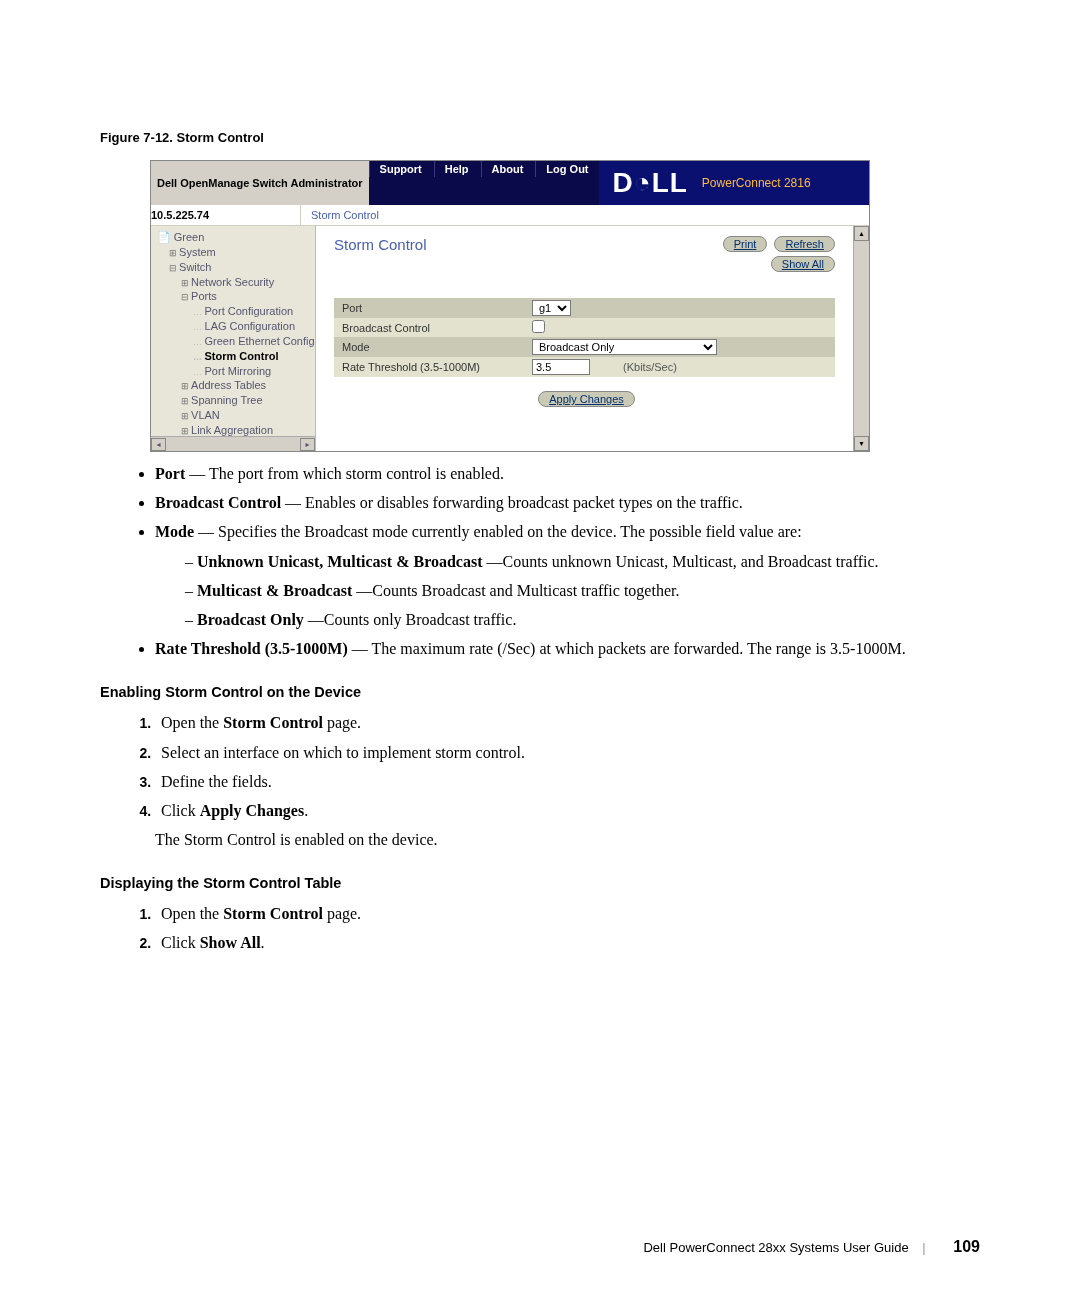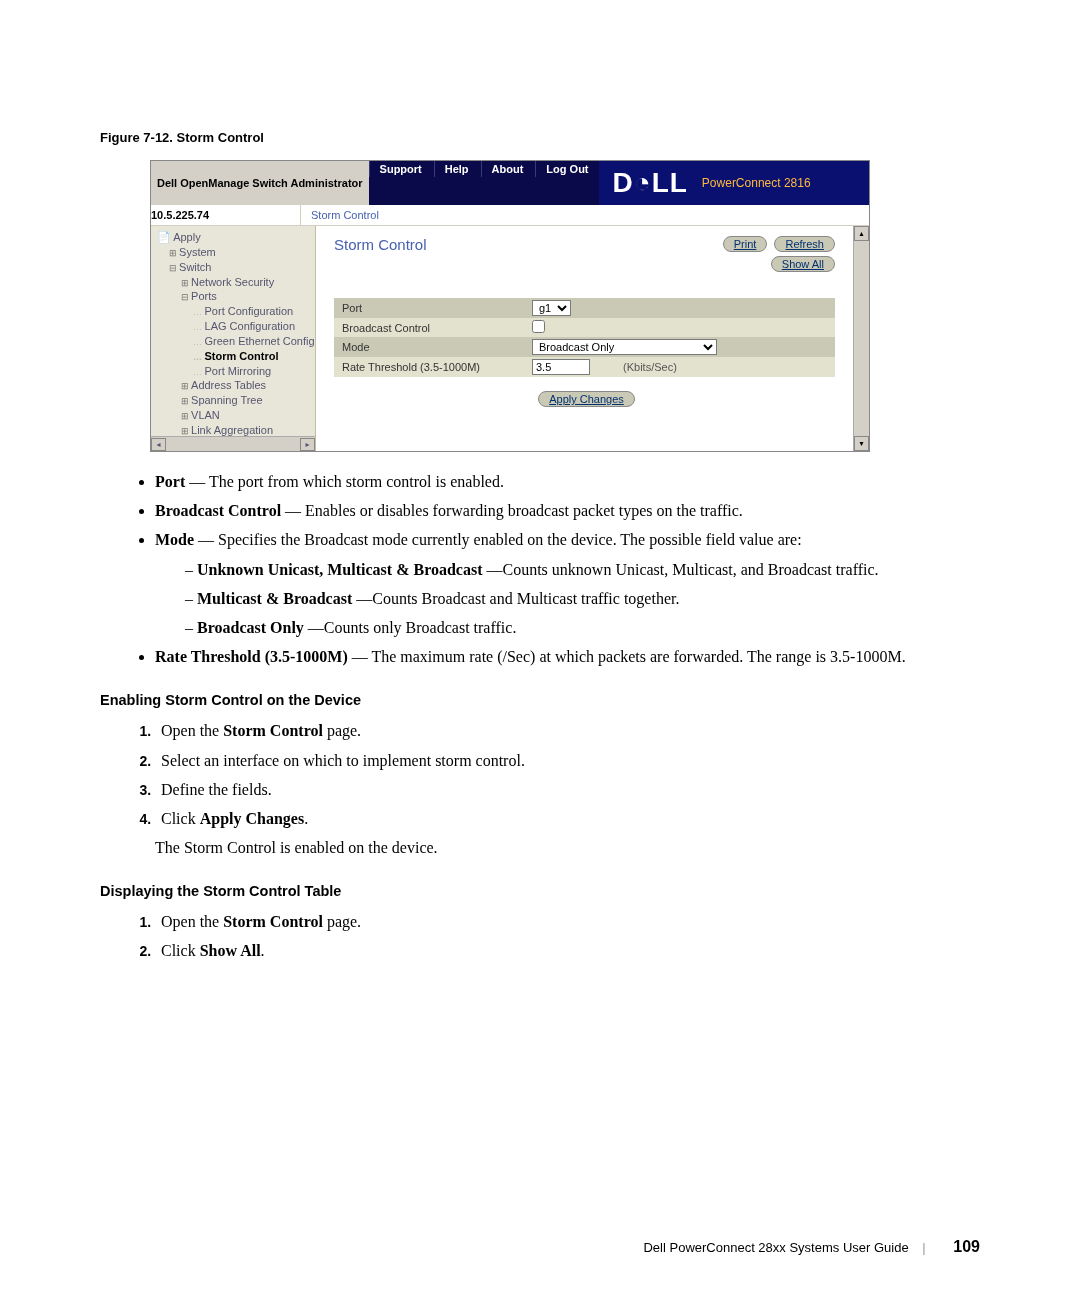--- a/index.html
+++ b/index.html
@@ -176,21 +176,21 @@
   .ui-select { padding:0 2px; }
   .ui-text { width:58px; padding:1px 3px; }
   .ui-units { margin-left:30px; color:#555;}
   .ui-apply {
     text-align:center;
     margin-top:14px;
   }
   .ui-apply .ui-btn { text-decoration:underline; }
 
   
-  .doc-text { margin-top:18px; font-size:16px; line-height:1.45; }
+  .doc-text { margin-top:10px; font-size:16px; line-height:1.45; }
   .bullets { margin-left:55px; list-style:disc; }
   .bullets > li { margin:6px 0; }
   .bullets strong { font-weight:bold; }
   .dash-list { list-style:none; margin-left:30px; }
   .dash-list li::before { content:"–   "; }
   .dash-list li { margin:6px 0; }
   .section-head {
     font-family: Arial, Helvetica, sans-serif;
     font-weight:bold;
     font-size:14.5px;
@@ -234,21 +234,21 @@
           <div class="ui-model">PowerConnect 2816</div>
         </div>
       </div>
     </div>
     <div class="ui-toprow2">
       <div class="ui-ip">10.5.225.74</div>
       <div class="ui-breadcrumb">Storm Control</div>
     </div>
     <div class="ui-body">
       <div class="ui-tree">
-        <div class="lvl0">📄 <span>Apply</span></div>
+        <div class="lvl0">📄 <span>Green</span></div>
         <div class="lvl1 exp">System</div>
         <div class="lvl1 col">Switch</div>
         <div class="lvl2 exp">Network Security</div>
         <div class="lvl2 col">Ports</div>
         <div class="lvl3 leaf">Port Configuration</div>
         <div class="lvl3 leaf">LAG Configuration</div>
         <div class="lvl3 leaf">Green Ethernet Configurati</div>
         <div class="lvl3 leaf sel">Storm Control</div>
         <div class="lvl3 leaf">Port Mirroring</div>
         <div class="lvl2 exp">Address Tables</div>

